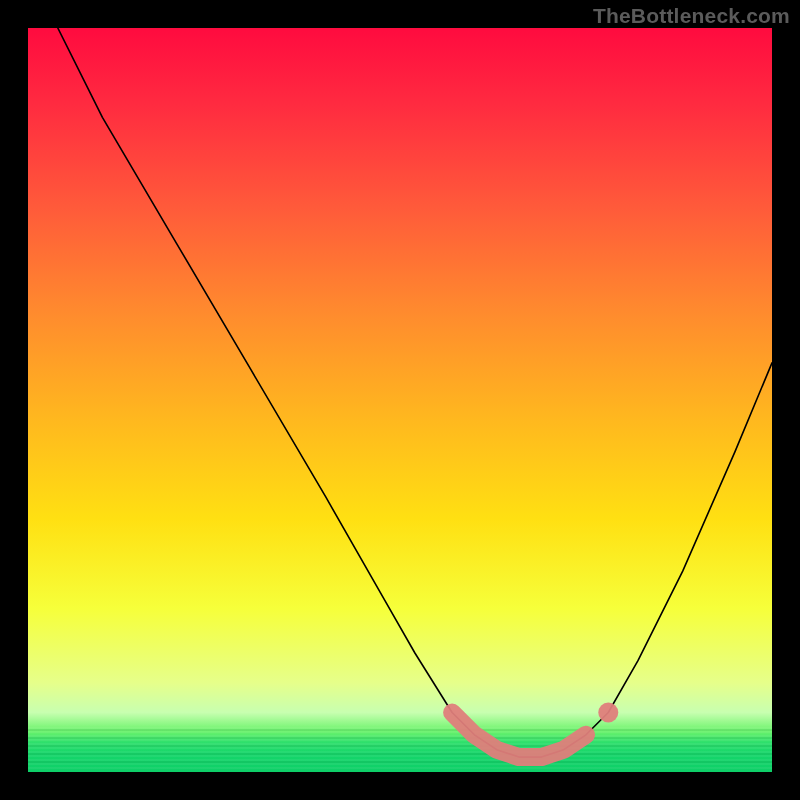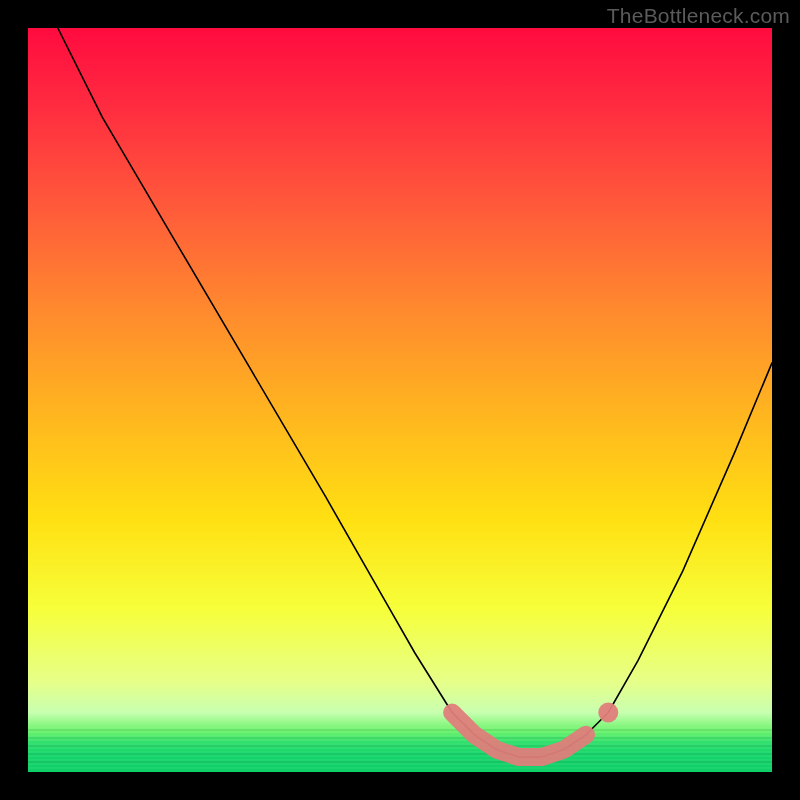--- a/index.html
+++ b/index.html
@@ -50,21 +50,21 @@
     inset: 0;
     width: 100%;
     height: 100%;
   }
   .watermark {
     position: absolute;
     top: 4px;
     right: 10px;
     color: #5b5b5b;
     font-size: 21px;
-    font-weight: 400;
+    font-weight: 700;
     letter-spacing: 0.2px;
     user-select: none;
   }
 </style>
 </head>
 <body>
 
 <div class="stage">
 
   <div class="watermark">TheBottleneck.com</div>

